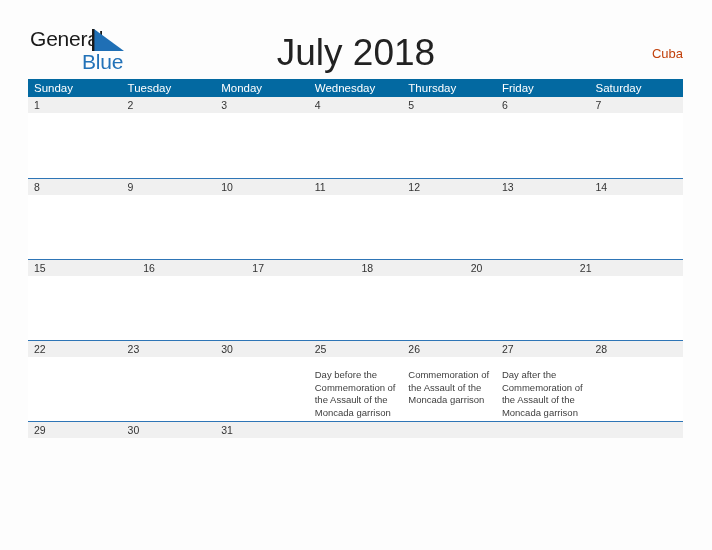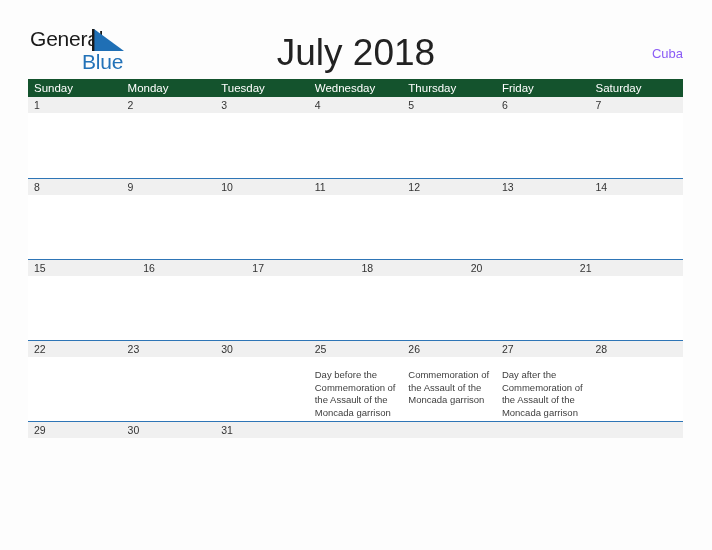--- a/index.html
+++ b/index.html
@@ -76,37 +76,37 @@
     color: #222222;
     font-family: "Liberation Sans", sans-serif;
     font-weight: 400;
   }
 
   .region-label {
     position: absolute;
     right: 29px;
     top: 46px;
     font-size: 13px;
-    color: #8b5cf6;
+    color: #c2410c;
     font-family: "Liberation Sans", sans-serif;
   }
 
   
   .calendar {
     position: absolute;
     left: 28px;
     top: 79px;
     width: 655px;
   }
 
   .dow-header {
     display: flex;
     width: 655px;
     height: 18px;
-    background: #14532d;
+    background: #0369a1;
   }
   .dow-cell {
     flex: 1 1 0;
     box-sizing: border-box;
     padding-left: 6px;
     color: #ffffff;
     font-size: 11.5px;
     line-height: 18px;
     font-family: "Liberation Sans", sans-serif;
     white-space: nowrap;
@@ -193,22 +193,22 @@
     <div class="cal-title">July 2018</div>
 
     <div class="region-label">Cuba</div>
 
   </div>
 
   <div class="calendar">
 
     <div class="dow-header">
       <div class="dow-cell">Sunday</div>
+      <div class="dow-cell">Tuesday</div>
       <div class="dow-cell">Monday</div>
-      <div class="dow-cell">Tuesday</div>
       <div class="dow-cell">Wednesday</div>
       <div class="dow-cell">Thursday</div>
       <div class="dow-cell">Friday</div>
       <div class="dow-cell">Saturday</div>
     </div>
 
     <div id="weeks-container">
         <div class="week-row">
           <div class="day-band"></div>
           <div class="day-cells">

